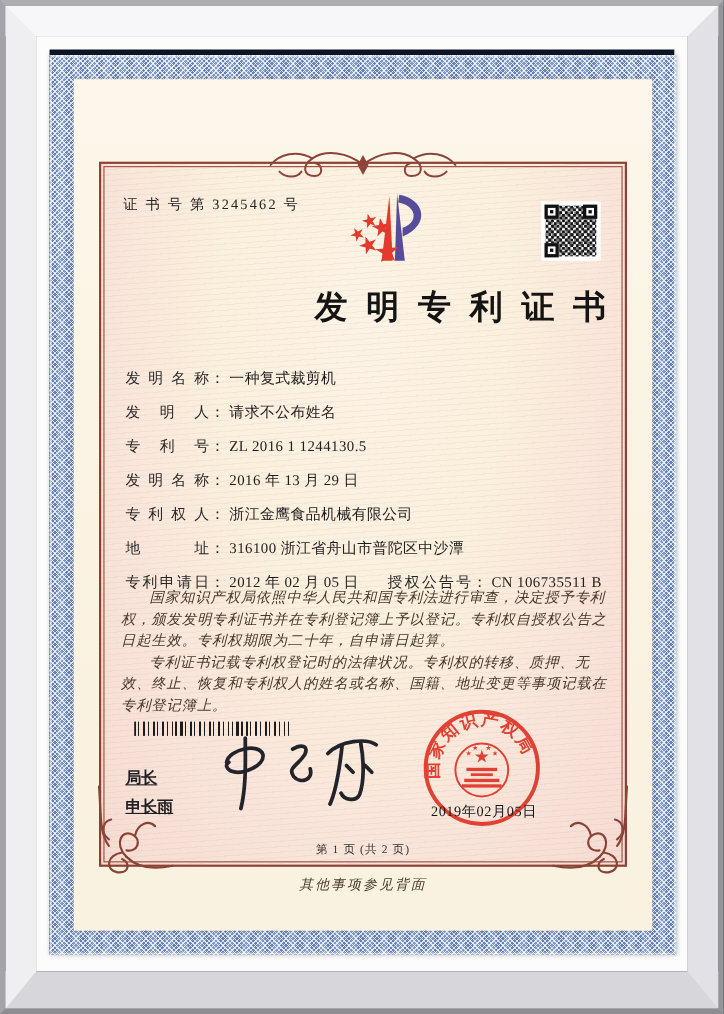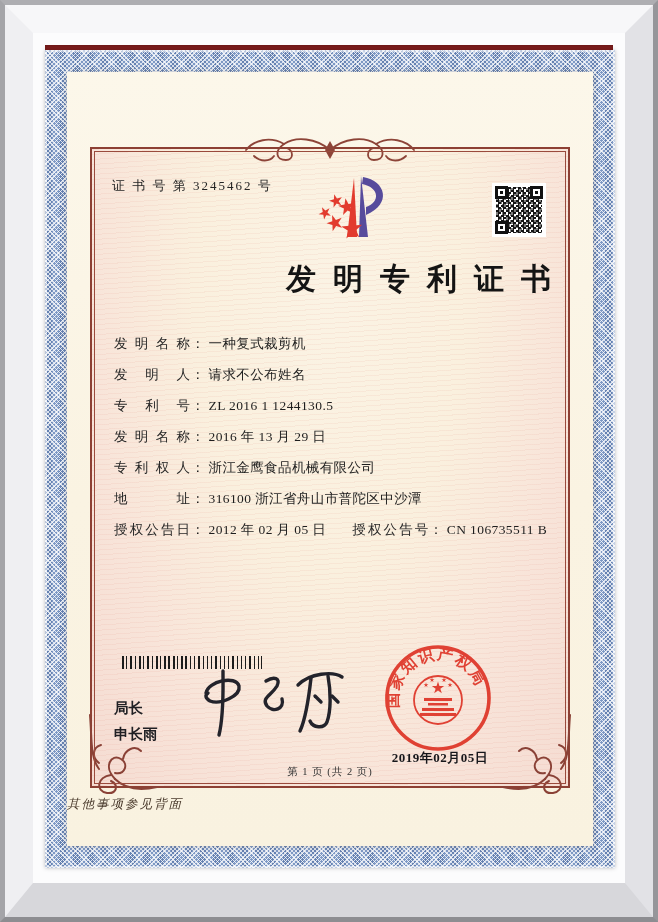--- a/index.html
+++ b/index.html
@@ -1,18 +1,18 @@
 <!DOCTYPE html>
 <html><head>
 <meta charset="utf-8">
 <style>
   html,body{margin:0;padding:0;background:#bfc0c4;}
   *{box-sizing:border-box;}
   .scene{position:relative;width:658px;height:922px;margin:0 auto;overflow:hidden;
-         font-family:"Liberation Serif","DejaVu Serif",serif;background:#7f1d1d;}
+         font-family:"Liberation Serif","DejaVu Serif",serif;background:#0f172a;}
   
   .frame-outer{position:absolute;inset:0;border:5px solid;
     border-color:#aeaeb2 #96969a #8d8d91 #a4a4a8;}
   .frame-face{position:absolute;inset:5px;border:28px solid;border-bottom-width:34px;
     border-color:#f7f7f9 #e2e2e6 #d7d7db #efeff2;
     box-shadow:inset 0 0 0 1px #c9c9cd;}
   .frame-mat{position:absolute;inset:33px;bottom:39px;border:12px solid #fcfcfd;
     border-bottom-width:15px;box-shadow:inset 0 1px 3px rgba(0,0,0,.18);}
   
   .cert{position:absolute;left:45px;right:43px;top:50px;bottom:54px;padding:22px;
@@ -63,34 +63,34 @@
   .paras p{margin:0;text-indent:2em;}
   
   .barcode{position:absolute;left:30px;top:507px;width:143px;height:13px;
     background:repeating-linear-gradient(90deg,
       #1c1c1c 0 1.5px, transparent 1.5px 3.5px,
       #1c1c1c 3.5px 4.5px, transparent 4.5px 8px,
       #1c1c1c 8px 10px, transparent 10px 12.5px,
       #1c1c1c 12.5px 13.5px, transparent 13.5px 17px);}
   
   .director{position:absolute;left:22px;top:546px;font-family:"Liberation Sans","DejaVu Sans",sans-serif;
-    font-weight:bold;font-size:14.5px;color:#202024;line-height:26px;}
+    font-weight:bold;font-size:14.5px;color:#202024;line-height:26px;text-decoration:underline;}
   .sig{position:absolute;left:100px;top:516px;width:160px;height:80px;}
   
   .seal{position:absolute;left:290px;top:493px;width:112px;height:112px;opacity:.92;}
-  .seal-date{position:absolute;left:288px;top:600px;width:120px;text-align:center;
-    font-size:13px;font-weight:bold;color:#17171b;letter-spacing:.5px;}
+  .seal-date{position:absolute;left:288px;top:580px;width:120px;text-align:center;
+    font-size:13px;font-weight:normal;color:#17171b;letter-spacing:.5px;}
   .pagenum{position:absolute;left:0;right:0;bottom:7px;text-align:center;
     font-size:10.5px;color:#333;letter-spacing:1px;}
   
   .fl-top{position:absolute;left:50%;top:-16px;transform:translateX(-50%);width:176px;height:34px;}
   .fl-bl{position:absolute;left:-5px;bottom:-9px;width:72px;height:82px;}
   .fl-br{position:absolute;right:-5px;bottom:-9px;width:72px;height:82px;transform:scaleX(-1);}
   
-  .footer-note{position:absolute;left:0;right:0;top:724px;
+  .footer-note{position:absolute;left:0;right:0;top:724px;text-align:center;
     font-style:italic;font-size:12.5px;letter-spacing:2px;color:#4a3a2c;}
 </style>
 </head>
 <body>
 
 <div class="scene">
   <div class="frame-outer"></div>
   <div class="frame-face"></div>
   <div class="frame-mat"></div>
 
@@ -183,32 +183,36 @@
               <span class="fcolon">：</span>
             <span class="fvalue">浙江金鹰食品机械有限公司</span>
           </div>
           <div class="frow">
             <span class="flabel">地址</span>
               <span class="fcolon">：</span>
             <span class="fvalue">316100 浙江省舟山市普陀区中沙潭</span>
           </div>
           <div class="frow">
             <span class="fgroup">
-              <span class="flabel">授权公告日</span>
+              <span class="flabel">专利申请日</span>
                 <span class="fcolon">：</span>
               <span class="fvalue">2012 年 02 月 05 日</span>
             </span>
             <span class="fgroup second">
               <span class="flabel">授权公告号</span>
                 <span class="fcolon">：</span>
               <span class="fvalue">CN 106735511 B</span>
             </span>
           </div>
         </div>
 
+        <div class="paras">
+          <p>国家知识产权局依照中华人民共和国专利法进行审查，决定授予专利权，颁发发明专利证书并在专利登记簿上予以登记。专利权自授权公告之日起生效。专利权期限为二十年，自申请日起算。</p>
+          <p>专利证书记载专利权登记时的法律状况。专利权的转移、质押、无效、终止、恢复和专利权人的姓名或名称、国籍、地址变更等事项记载在专利登记簿上。</p>
+        </div>
 
         <div class="barcode"></div>
 
         <div class="director">
           <div>局长</div>
           <div>申长雨</div>
         </div>
 
         <svg class="sig" viewBox="0 0 160 80">
           <g fill="none" stroke="#23232b" stroke-width="3.4" stroke-linecap="round">

